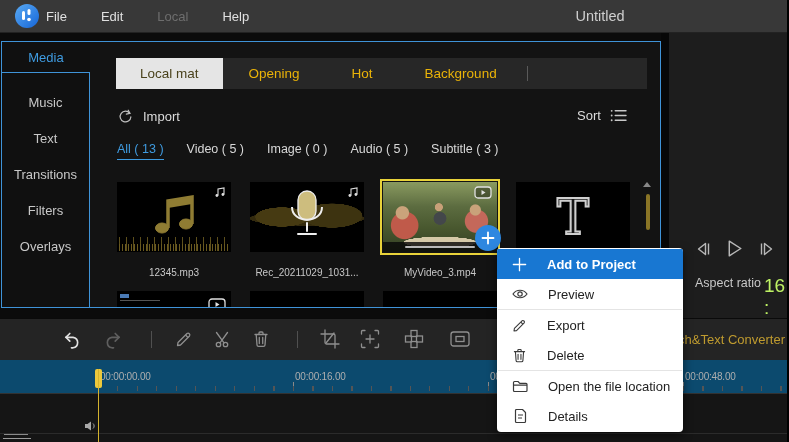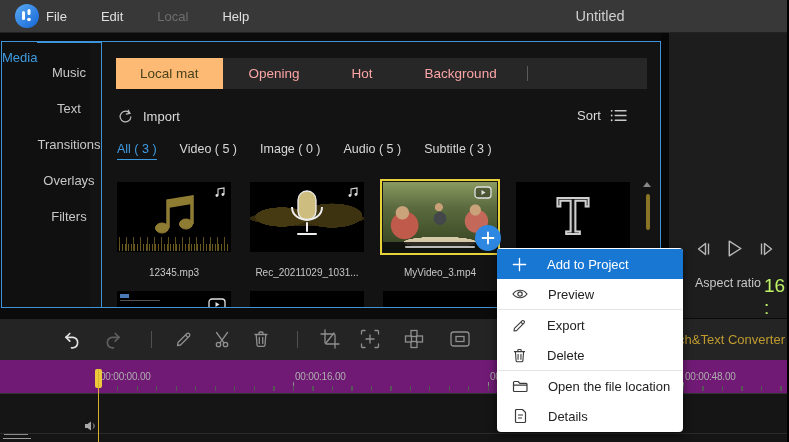--- a/index.html
+++ b/index.html
@@ -10,29 +10,29 @@
   
   .titlebar{left:0;top:0;width:789px;height:33px;background:#383838;border-bottom:1px solid #222}
   .logo{left:14px;top:3px;width:26px;height:26px}
   .menus{left:44px;top:0;height:33px;display:flex;gap:30px;align-items:center}
   .menu-item{font-size:13px;color:#e0e0e0;padding:0 2px;cursor:pointer}
   .menu-item.dim{color:#6e6e6e}
   .win-title{left:500px;top:0;width:200px;height:17px;line-height:33px;text-align:center;font-size:14.5px;color:#cfcfcf}
 
   
   .main-panel{left:1px;top:41px;width:660px;height:267px;border:1px solid #3f93d8;background:#131313;display:flex}
-  .side{width:88px;display:flex;flex-direction:row;background:#101010}
+  .side{width:88px;display:flex;flex-direction:column;background:#101010}
   .side-item{height:36px;display:flex;align-items:center;justify-content:center;font-size:13px;color:#c8c8c8;cursor:pointer}
   .side-item.sel{height:30px;color:#3f9be0}
   .side-rest{flex:1;border-top:1px solid #3f93d8;border-right:1px solid #3f93d8;padding-top:11px}
   .content{flex:1;position:relative;overflow:hidden}
 
   .tabstrip{left:26px;top:16px;width:531px;height:31px;background:#272727;display:flex;align-items:stretch}
-  .tab{display:flex;align-items:center;padding:8px 26px;font-size:13.5px;color:#fca5a5;cursor:pointer}
-  .tab.sel{background:#fdba74;color:#4a421c;padding:0 24px}
+  .tab{display:flex;align-items:center;padding:8px 26px;font-size:13.5px;color:#eab308;cursor:pointer}
+  .tab.sel{background:#e5e5e5;color:#4a421c;padding:0 24px}
   .tabdiv{width:1px;height:15px;background:#5a5a5a;align-self:center;margin-left:4px}
 
   .import-row{left:27px;top:66px;display:flex;align-items:center;gap:9px;color:#dcdcdc;font-size:13px;cursor:pointer}
   .sort-row{left:487px;top:66px;display:flex;align-items:center;gap:8px;color:#dcdcdc;font-size:13px;cursor:pointer}
 
   .filters{left:27px;top:100px;display:flex;gap:23px;font-size:12.5px;color:#d8d8d8}
   .filter{cursor:pointer;padding-bottom:3px}
   .filter.sel{color:#3f9be0;border-bottom:1px solid #3f9be0}
 
   .gitem{position:absolute;width:114px;cursor:pointer}
@@ -73,36 +73,36 @@
   .aspect-value{position:absolute;left:95px;top:242px;font-size:19px;color:#bef264;cursor:pointer}
   .win-right{left:787px;top:0;width:2px;height:442px;background:#000}
 
   
   .toolbar{left:0;top:318px;width:789px;height:42px;background:#242424;border-top:1px solid #0a0a0a}
   .tbtn{position:absolute;top:8px;width:24px;height:24px;display:flex;align-items:center;justify-content:center;cursor:pointer}
   .tdiv{position:absolute;top:12px;width:1px;height:17px;background:#505050}
   .converter{position:absolute;right:4px;top:13px;font-size:13px;color:#bf9b2f;cursor:pointer;white-space:nowrap}
 
   
-  .ruler{left:0;top:360px;width:789px;height:34px;background:#701a75;border-bottom:1px solid #323232;cursor:pointer}
+  .ruler{left:0;top:360px;width:789px;height:34px;background:#0c4a6e;border-bottom:1px solid #323232;cursor:pointer}
   .rlabel{position:absolute;top:11px;font-size:10px;color:#aeaeae;letter-spacing:-.2px}
   .ticks-minor{position:absolute;left:98px;right:0;bottom:2px;height:5px;background:repeating-linear-gradient(90deg,#555 0 1px,transparent 1px 19.5px)}
   .ticks-major{position:absolute;left:98px;right:0;bottom:2px;height:9px;background:repeating-linear-gradient(90deg,#8a8a8a 0 1px,transparent 1px 195px)}
   .tracks{left:0;top:394px;width:789px;height:48px;background:#151515}
   .trackline{position:absolute;left:0;right:0;top:39px;height:1px;background:#2b2b2b}
   .corner1{position:absolute;left:4px;top:40px;width:24px;height:1px;background:#8a8a8a}
   .corner2{position:absolute;left:3px;top:44px;width:28px;height:1px;background:#9a9a9a}
   .speaker{position:absolute;left:84px;top:26px;cursor:pointer}
   .ph-flag{left:95px;top:369px;width:7px;height:19px;background:#edc93c;border-radius:2px;z-index:5;cursor:grab}
   .ph-line{left:98px;top:369px;width:1px;height:73px;background:#d4b32e;z-index:5}
 
   
   .cmenu{left:497px;top:248px;width:186px;background:#fff;border-radius:4px;overflow:hidden;z-index:10;box-shadow:0 3px 10px rgba(0,0,0,.55);padding:1px 0}
   .cm-item{height:30px;display:flex;align-items:center;padding-left:14px;gap:19px;font-size:13px;color:#222;cursor:pointer}
-  .cm-item.hl{background:#1877d2;color:#fff;font-weight:400}
+  .cm-item.hl{background:#1877d2;color:#fff;font-weight:700}
   .cm-sep{height:1px;background:#e4e4e4;margin:0 1px}
 </style>
 </head>
 <body>
 
 <div class="titlebar abs">
   <div class="logo abs">
     <svg width="26" height="26" viewBox="0 0 26 26">
       <defs>
           <linearGradient id="lg" x1="0" y1="0" x2="1" y2="1">
@@ -125,22 +125,22 @@
   <div class="win-title abs">Untitled</div>
 </div>
 
 <div class="main-panel abs">
   <div class="side">
     <div class="side-item sel">Media</div>
     <div class="side-rest">
       <div class="side-item">Music</div>
       <div class="side-item">Text</div>
       <div class="side-item">Transitions</div>
+      <div class="side-item">Filters</div>
       <div class="side-item">Overlays</div>
-      <div class="side-item">Filters</div>
     </div>
   </div>
 
   <div class="content">
 
     <div class="tabstrip abs">
       <div class="tab sel">Local mat</div>
       <div class="tab">Opening</div>
       <div class="tab">Hot</div>
       <div class="tab">Background</div>
@@ -158,21 +158,21 @@
       <span>Sort</span>
       <svg width="19" height="15" viewBox="0 0 20 16" stroke="#c8c8c8" stroke-width="1.5" stroke-linecap="round">
         <path d="M6.5 3 H18 M6.5 8 H18 M6.5 13 H18"></path>
         <circle cx="2.7" cy="3" r="1" fill="#c8c8c8" stroke="none"></circle>
         <circle cx="2.7" cy="8" r="1" fill="#c8c8c8" stroke="none"></circle>
         <circle cx="2.7" cy="13" r="1" fill="#c8c8c8" stroke="none"></circle>
       </svg>
     </div>
 
     <div class="filters abs">
-      <div class="filter sel">All ( 3 )</div>
+      <div class="filter sel">All ( 13 )</div>
       <div class="filter">Video ( 5 )</div>
       <div class="filter">Image ( 0 )</div>
       <div class="filter">Audio ( 5 )</div>
       <div class="filter">Subtitle ( 3 )</div>
     </div>
 
     <div class="gitem" style="left:27px;top:140px">
       <div class="thumb">
         <svg width="114" height="70" viewBox="0 0 114 70">
           <g fill="#8f7c33" stroke="#8f7c33">

